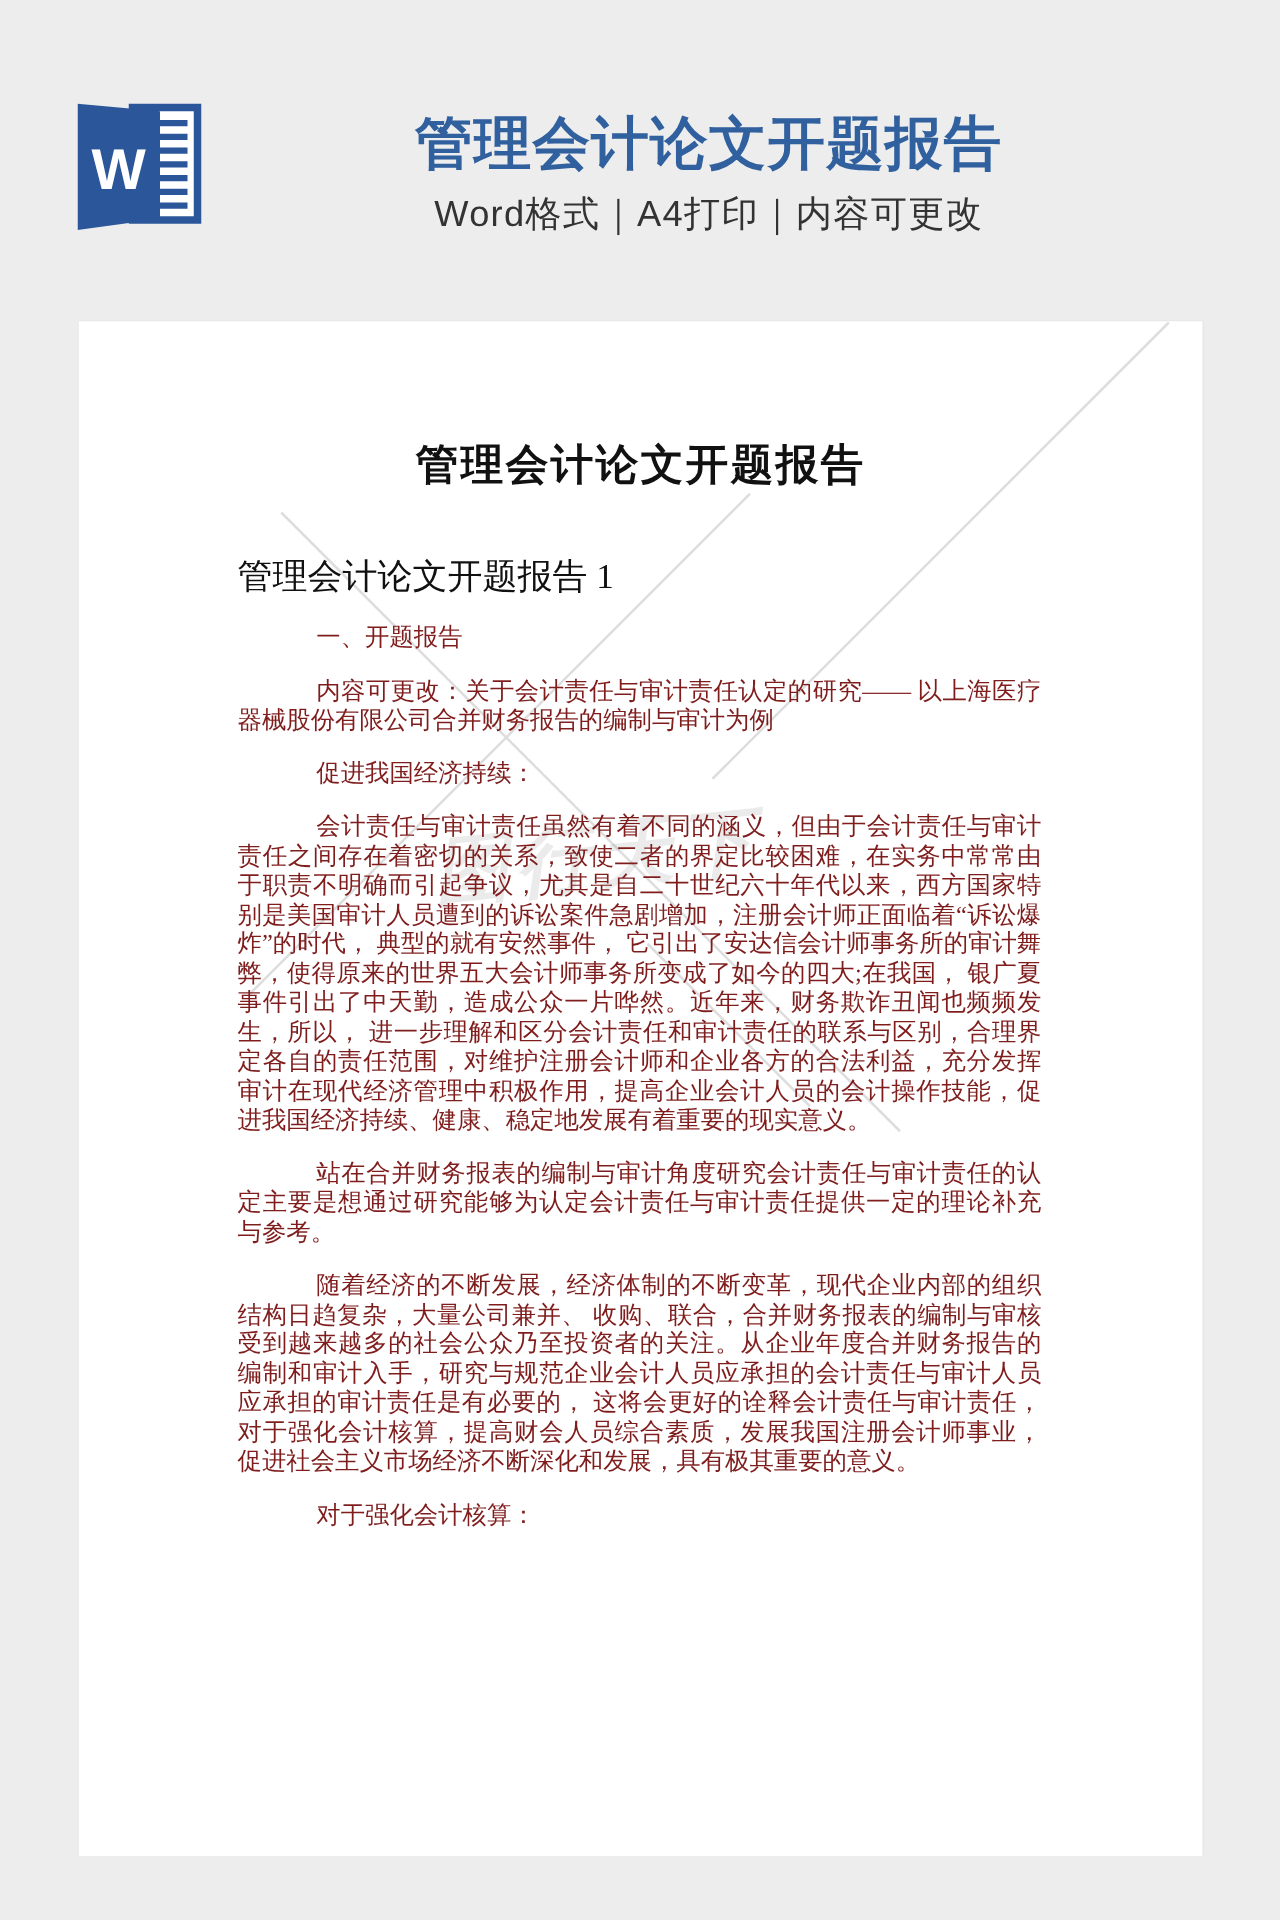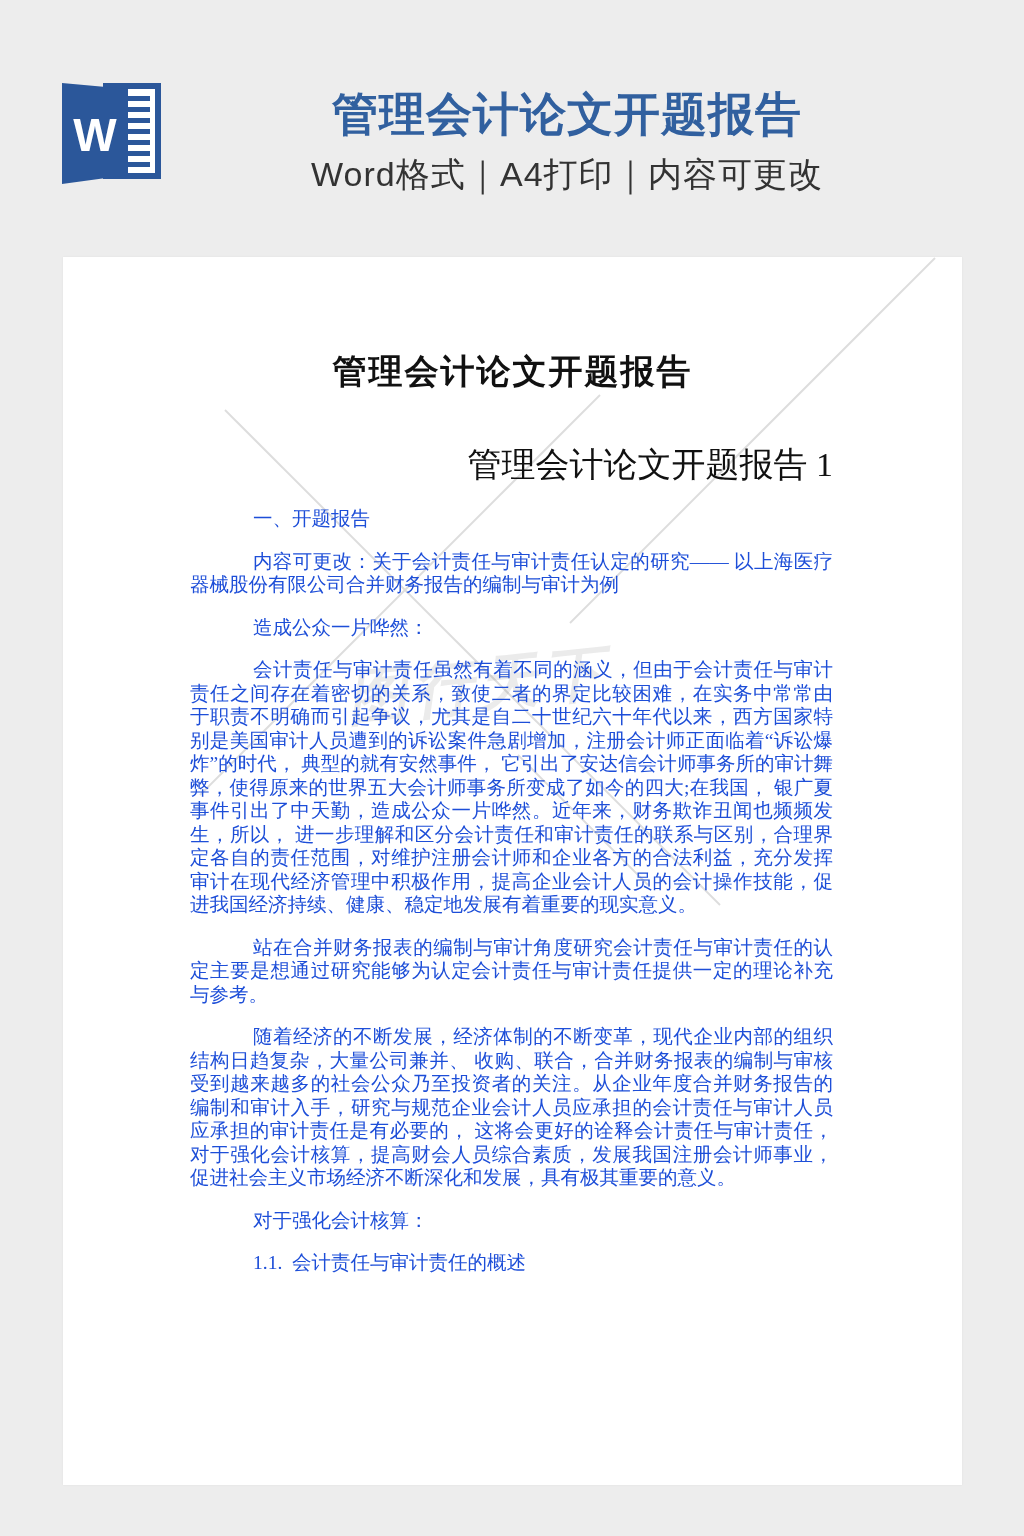--- a/index.html
+++ b/index.html
@@ -12,42 +12,42 @@
   }
 
   
   .header { position:absolute; top:0; left:0; width:1024px; height:257px; }
   .word-icon { position:absolute; left:62px; top:80px; width:102px; height:108px; }
   .header-text { position:absolute; left:164px; top:88px; width:806px; text-align:center; }
   .header-title {
     font-size:46px; font-weight:bold; color:#31609f; letter-spacing:1px;
     line-height:52px;
   }
-  .header-sub { margin-top:12px; font-size:34px; color:#333333; letter-spacing:1px; }
+  .header-sub { margin-top:12px; font-size:29px; color:#333333; letter-spacing:1px; }
 
   
   .page {
     position:absolute; left:63px; top:257px; width:899px; height:1228px;
     background:#ffffff; box-shadow:0 0 2px rgba(0,0,0,0.06);
   }
   .doc { position:relative; z-index:2; }
   .doc-title {
     margin-top:92px; text-align:center;
     font-family:"Liberation Serif","DejaVu Serif",serif;
     font-size:34px; font-weight:bold; color:#111111; letter-spacing:2px;
   }
   .doc-heading {
     margin:47px 129px 0 127px;
     font-family:"Liberation Serif","DejaVu Serif",serif;
-    font-size:34px; color:#111111;text-align:right;
+    font-size:28px; color:#111111;
   }
   .doc-body { margin:11px 129px 0 127px; }
   .doc-body p {
     font-family:"Liberation Serif","DejaVu Serif",serif;
-    font-size:19.5px; line-height:23.5px; color:#1d4ed8;
+    font-size:19.5px; line-height:23.5px; color:#7f1d1d;
     text-align:justify; text-indent:63px; margin-top:19px;
   }
 
   
   .wm-layer { position:absolute; inset:0; z-index:1; pointer-events:none; }
   .wm-lines { position:absolute; left:0; top:0; }
   .wm-logo {
     position:absolute; left:288px; top:388px;
     font-family:"DejaVu Serif","Liberation Serif",serif;
     font-size:60px; font-weight:bold; color:rgba(110,110,110,0.14);
@@ -96,23 +96,22 @@
       </svg>
       <div class="wm-logo">图行天下</div>
     </div>
 
     <div class="doc">
       <div class="doc-title">管理会计论文开题报告</div>
       <div class="doc-heading">管理会计论文开题报告 1</div>
       <div class="doc-body">
         <p>一、开题报告</p>
         <p>内容可更改：关于会计责任与审计责任认定的研究—— 以上海医疗器械股份有限公司合并财务报告的编制与审计为例</p>
-        <p>造成公众一片哗然：</p>
+        <p>促进我国经济持续：</p>
         <p>会计责任与审计责任虽然有着不同的涵义，但由于会计责任与审计责任之间存在着密切的关系，致使二者的界定比较困难，在实务中常常由于职责不明确而引起争议，尤其是自二十世纪六十年代以来，西方国家特别是美国审计人员遭到的诉讼案件急剧增加，注册会计师正面临着“诉讼爆炸”的时代， 典型的就有安然事件， 它引出了安达信会计师事务所的审计舞弊，使得原来的世界五大会计师事务所变成了如今的四大;在我国， 银广夏事件引出了中天勤，造成公众一片哗然。近年来，财务欺诈丑闻也频频发生，所以， 进一步理解和区分会计责任和审计责任的联系与区别，合理界定各自的责任范围，对维护注册会计师和企业各方的合法利益，充分发挥审计在现代经济管理中积极作用，提高企业会计人员的会计操作技能，促进我国经济持续、健康、稳定地发展有着重要的现实意义。</p>
         <p>站在合并财务报表的编制与审计角度研究会计责任与审计责任的认定主要是想通过研究能够为认定会计责任与审计责任提供一定的理论补充与参考。</p>
         <p>随着经济的不断发展，经济体制的不断变革，现代企业内部的组织结构日趋复杂，大量公司兼并、 收购、联合，合并财务报表的编制与审核受到越来越多的社会公众乃至投资者的关注。从企业年度合并财务报告的编制和审计入手，研究与规范企业会计人员应承担的会计责任与审计人员应承担的审计责任是有必要的， 这将会更好的诠释会计责任与审计责任， 对于强化会计核算，提高财会人员综合素质，发展我国注册会计师事业，促进社会主义市场经济不断深化和发展，具有极其重要的意义。</p>
         <p>对于强化会计核算：</p>
-        <p>1.1.&nbsp;&nbsp;会计责任与审计责任的概述</p>
       </div>
     </div>
   </div>
 
 </div>
 
 </body></html>

